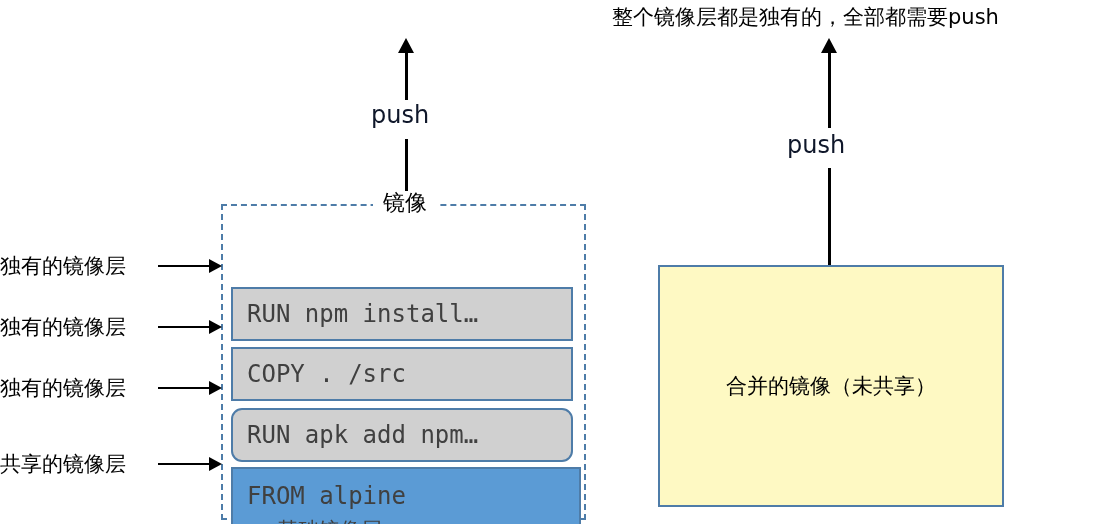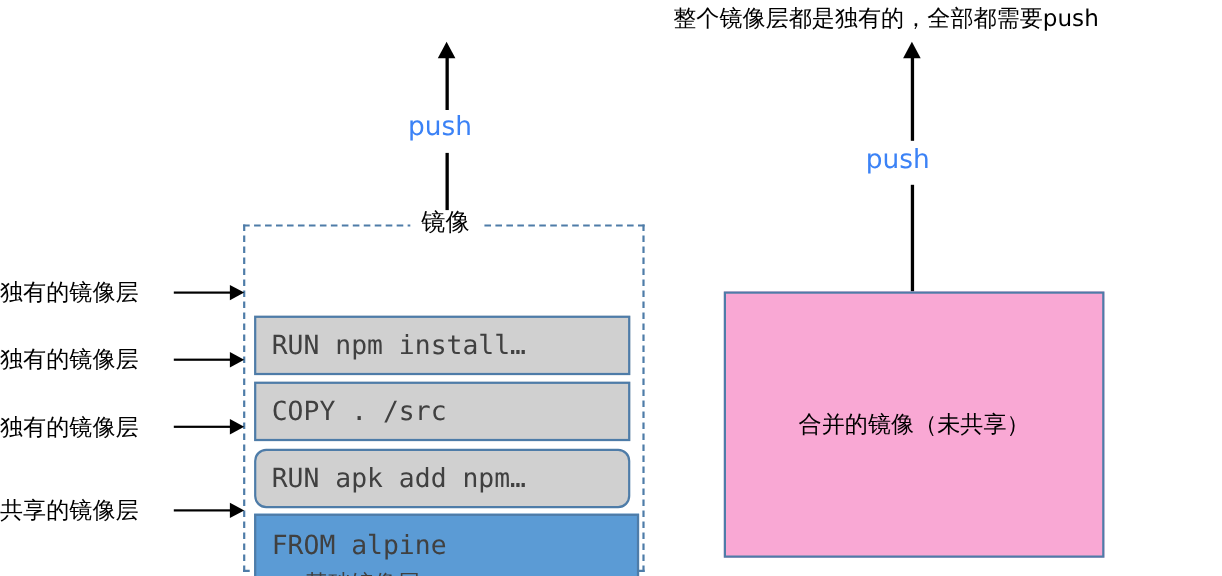--- a/index.html
+++ b/index.html
@@ -26,21 +26,21 @@
     line-height: 26px;
     white-space: nowrap;
     color: #000;
   }
 
   
   .push-label {
     font-size: 24px;
     line-height: 28px;
     white-space: nowrap;
-    color: #3b82f6;
+    color: #0f172a;
   }
 
   
   .vline {
     background: #000;
     width: 3px;
   }
   .hline {
     background: #000;
     height: 2px;
@@ -107,21 +107,21 @@
   .side-label {
     font-size: 21px;
     line-height: 24px;
     white-space: nowrap;
   }
 
   
   .merged-box {
     box-sizing: border-box;
     border: 2px solid #4E7CA8;
-    background: #f9a8d4;
+    background: #fef9c3;
     display: flex;
     align-items: center;
     justify-content: center;
   }
   .merged-label {
     font-size: 21px;
     white-space: nowrap;
     color: #000;
   }
 </style>

